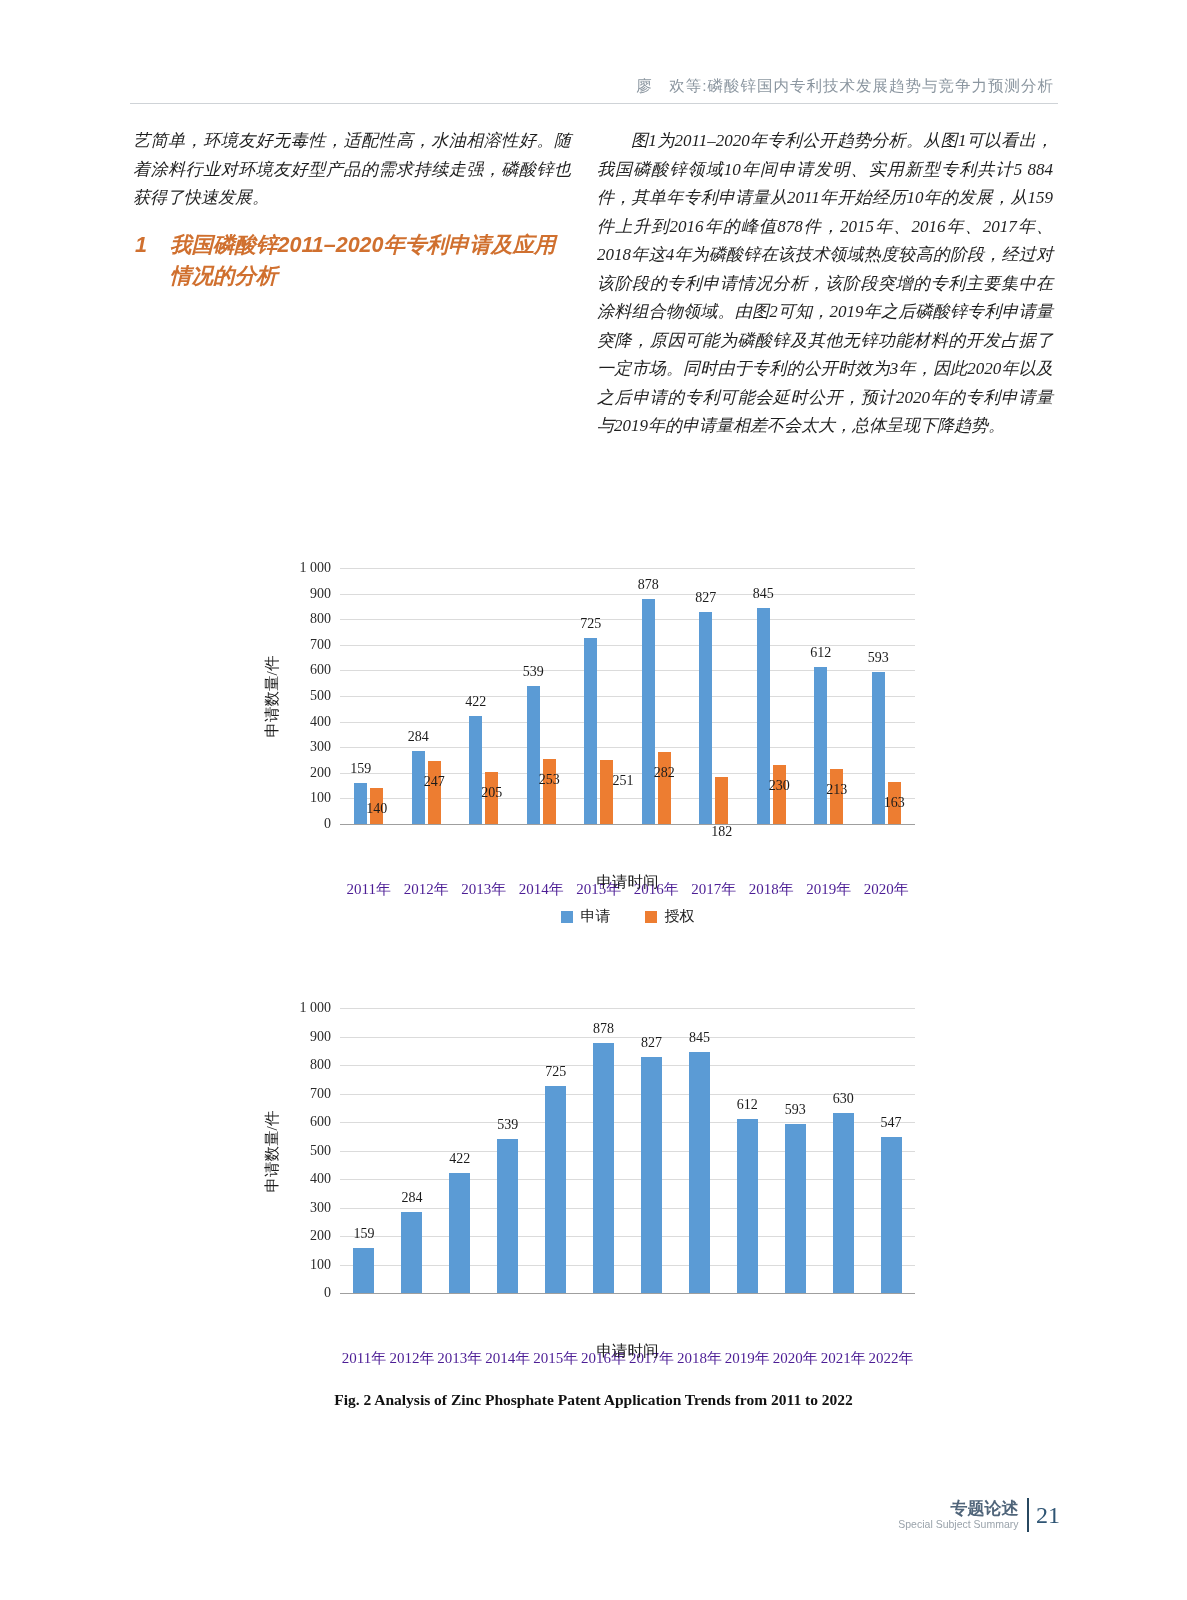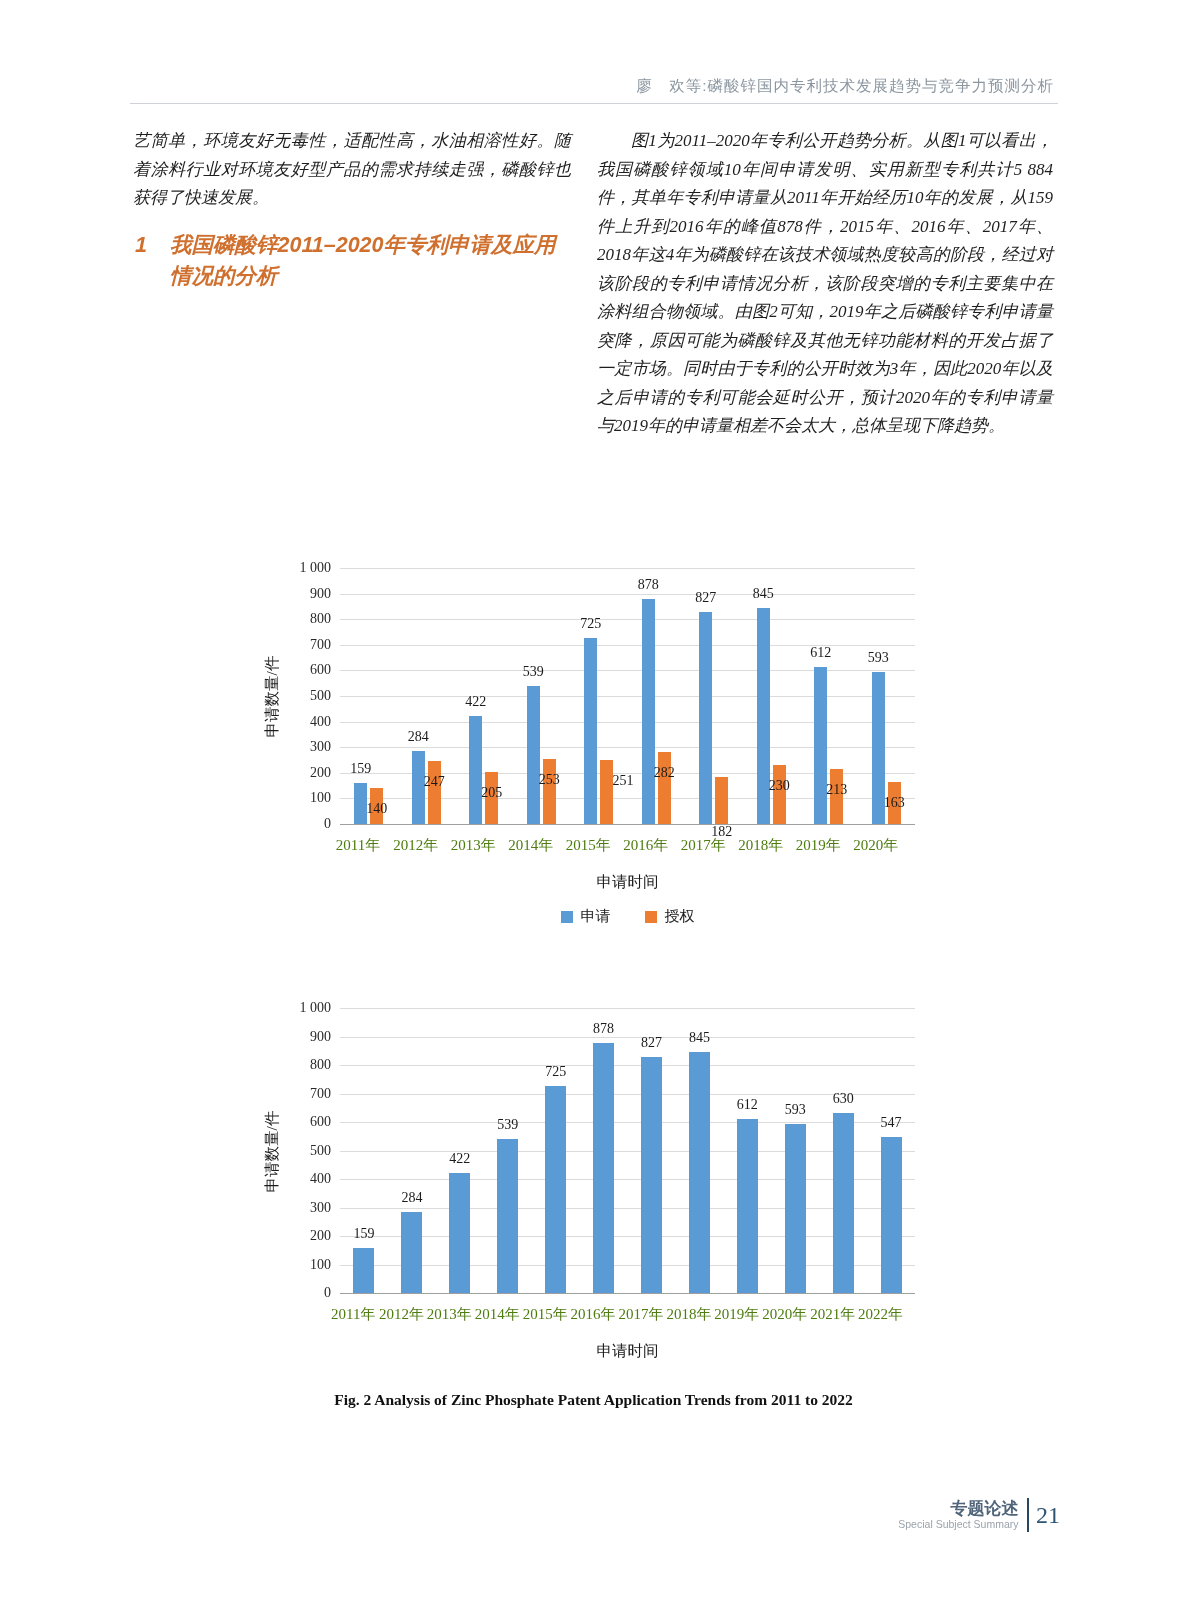--- a/index.html
+++ b/index.html
@@ -27,21 +27,21 @@
         font-weight:bold;font-size:18px;line-height:26px;color:#d0702f;text-align:left;}
   .sec2 .sec-no{margin-right:15px;}
 
   
   .chart{position:absolute;}
   .gridline{position:absolute;height:1px;background:#dbdbdb;}
   .axisline{position:absolute;height:1px;background:#9f9f9f;}
   .ytick{position:absolute;text-align:right;font-size:14px;color:#2a2a2a;line-height:16px;}
   .bar{position:absolute;}
   .bar-label{position:absolute;font-size:14px;color:#1b1b1b;text-align:center;line-height:16px;white-space:nowrap;}
-  .xtick{position:absolute;text-align:left;font-size:15px;color:#4d7c0f;line-height:18px;white-space:nowrap;}
+  .xtick{position:absolute;text-align:center;font-size:15px;color:#4c1d95;line-height:18px;white-space:nowrap;margin-top:44px;}
   .ylabel{position:absolute;transform:rotate(-90deg);transform-origin:center;
           font-size:15.5px;color:#1b1b1b;white-space:nowrap;}
   .xlabel{position:absolute;text-align:center;font-size:15.5px;color:#1b1b1b;}
   .legend{position:absolute;display:flex;justify-content:center;gap:34px;}
   .legend-item{display:flex;align-items:center;gap:8px;font-size:15px;color:#1b1b1b;}
   .legend-swatch{width:12px;height:12px;display:inline-block;}
 
   .caption-cn{position:absolute;left:133px;width:921px;text-align:center;
               font-family:"Liberation Sans","DejaVu Sans",sans-serif;
               font-weight:bold;font-size:17px;color:#111;}

